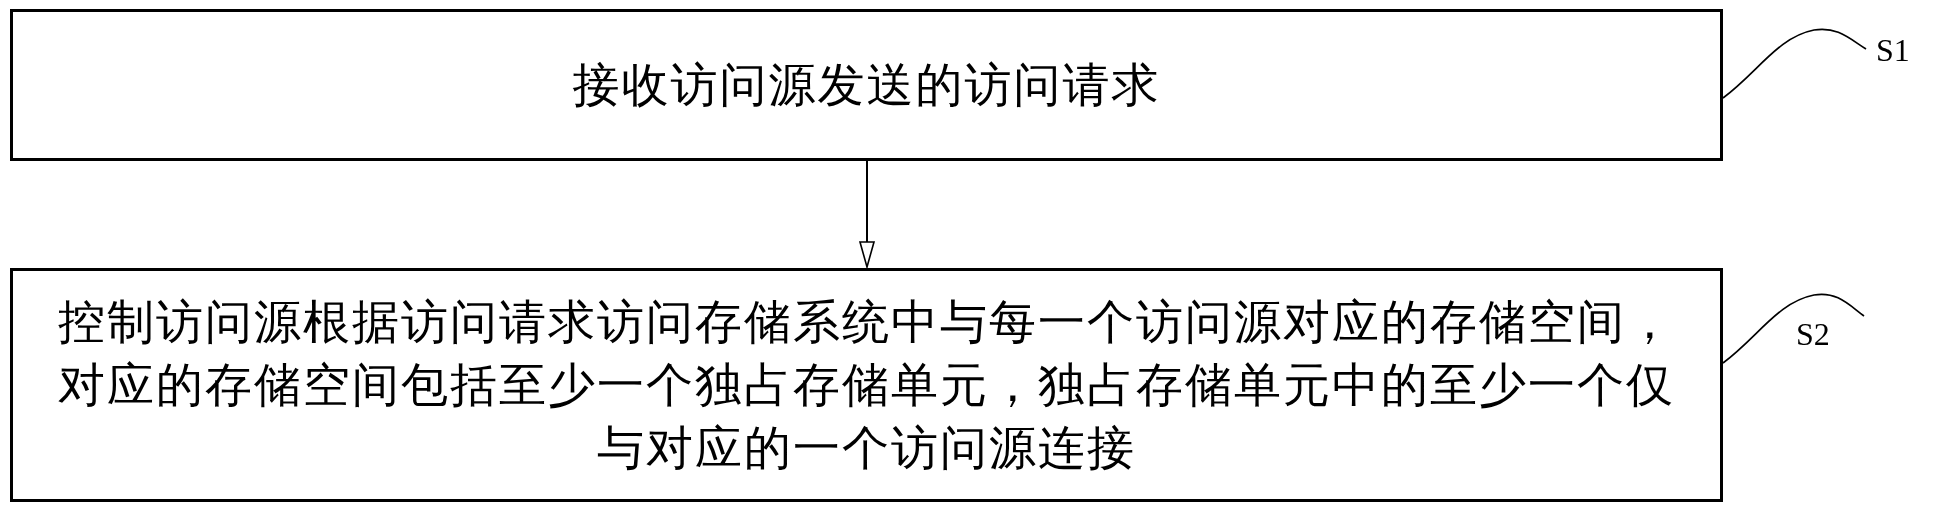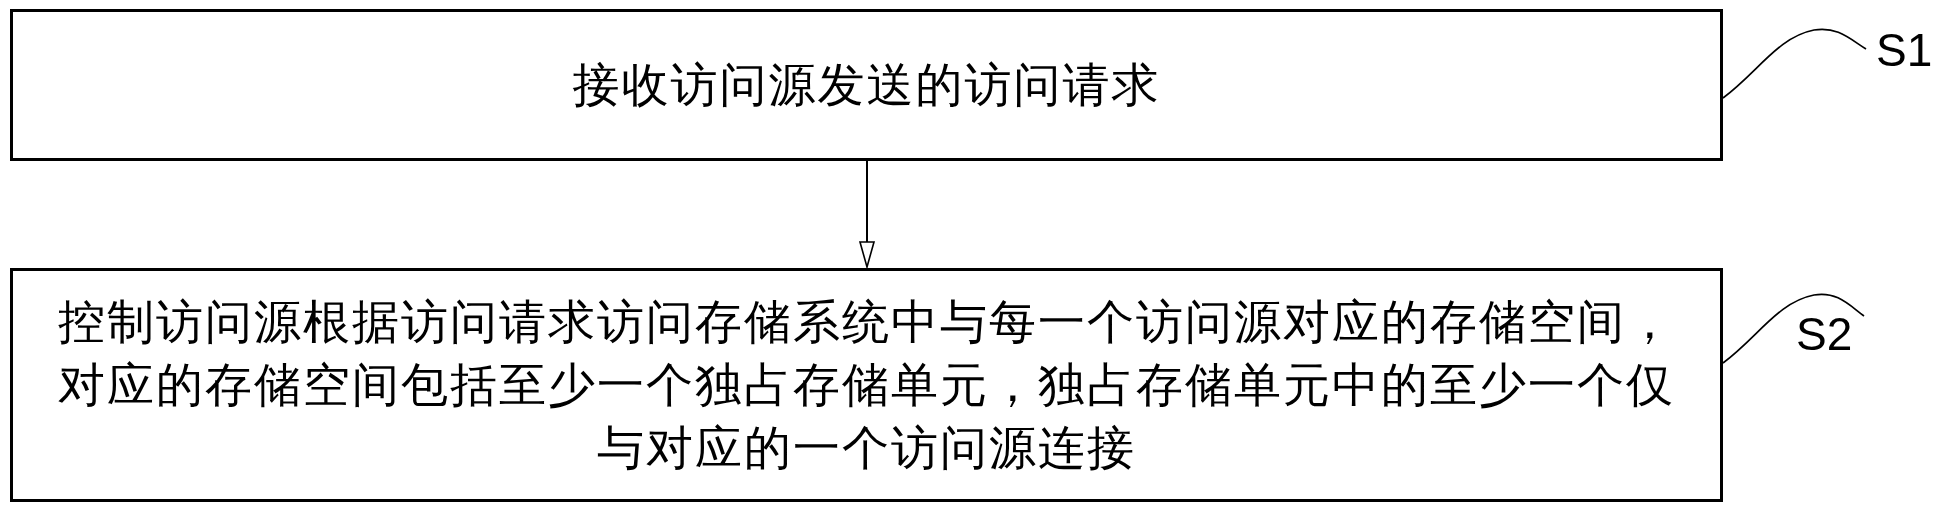--- a/index.html
+++ b/index.html
@@ -50,22 +50,22 @@
   .connector-layer {
     position: absolute;
     top: 0;
     left: 0;
     width: 1947px;
     height: 517px;
     pointer-events: none;
   }
   .step-label {
     position: absolute;
-    font-family: Liberation Sans, sans-serif;
-    font-size: 46px;
+    font-family: Liberation Serif, serif;
+    font-size: 32px;
     line-height: 52px;
     color: #000000;
     white-space: nowrap;
   }
   #label-s1 {
     left: 1876px;
     top: 24px;
   }
   #label-s2 {
     left: 1796px;

